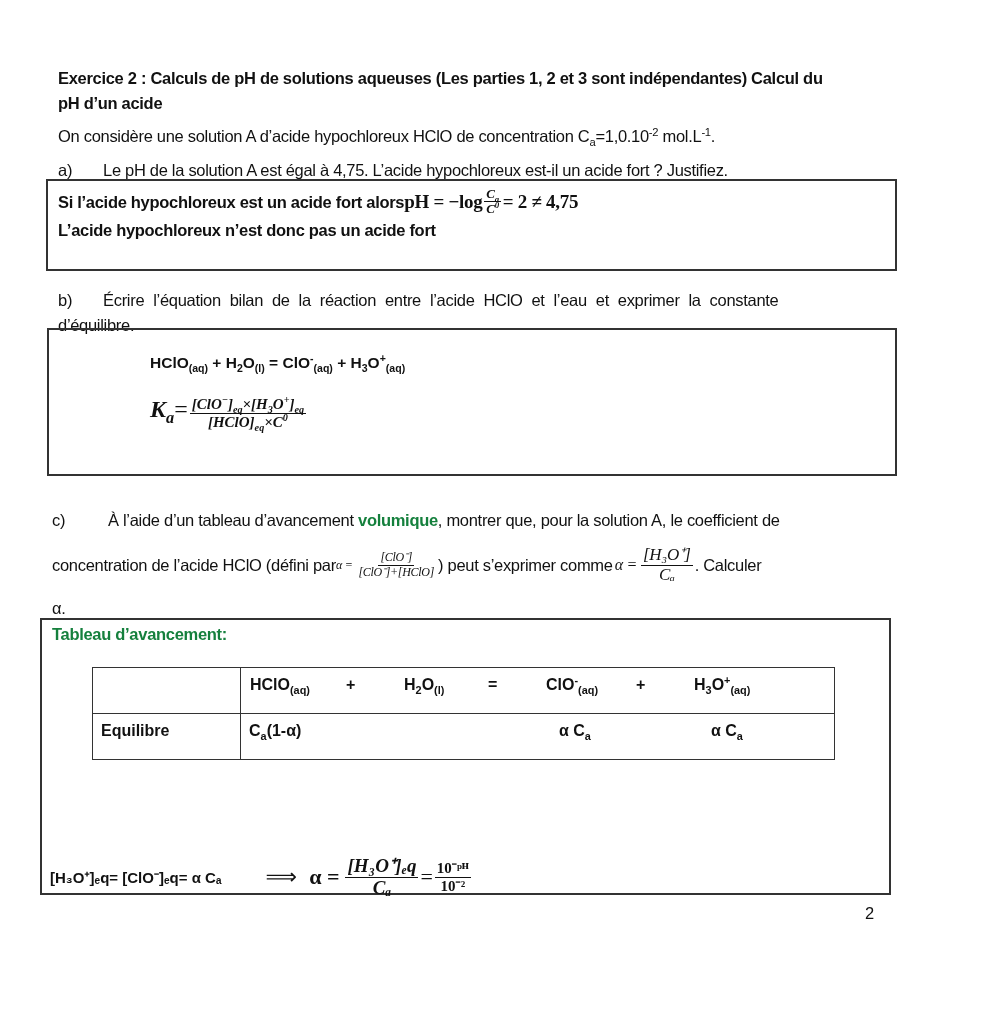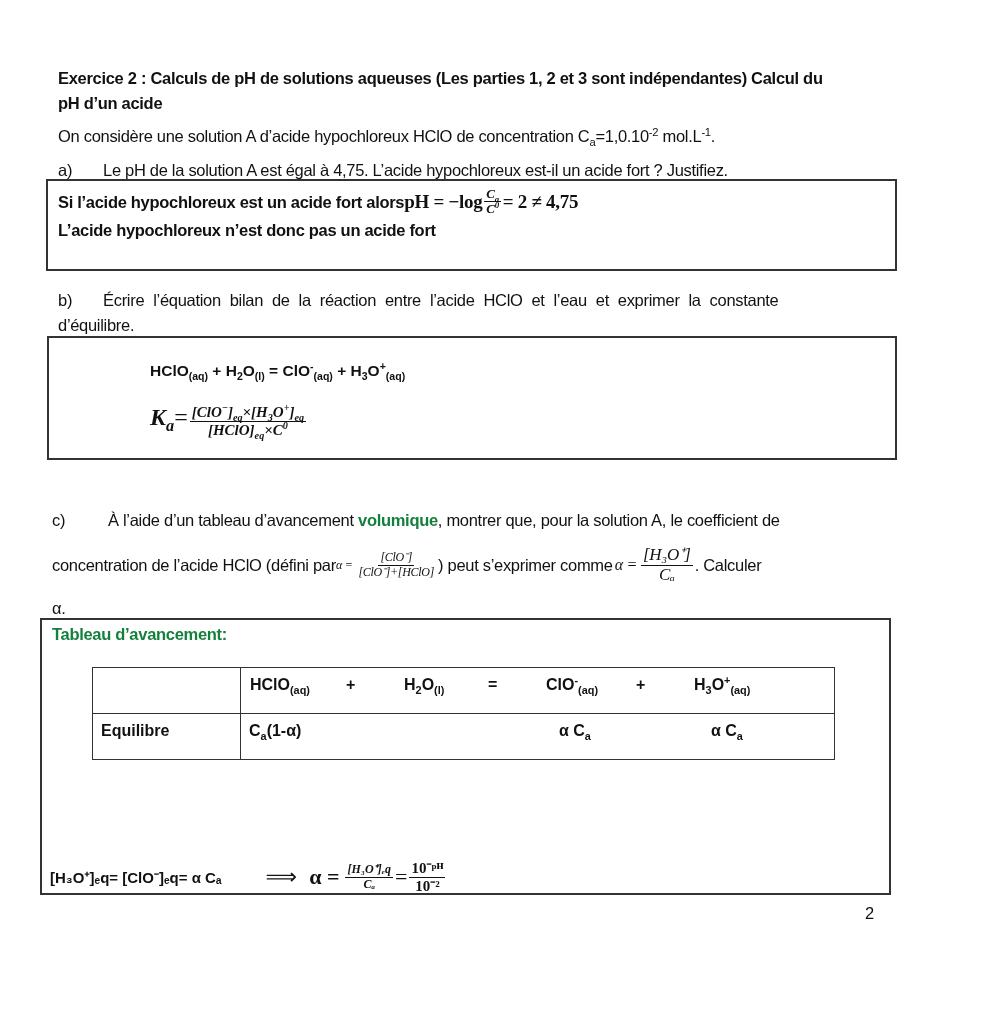--- a/index.html
+++ b/index.html
@@ -42,21 +42,21 @@
     </span>
     <span class="math" style="font-size:19px;"> = 2 ≠ 4,75</span>
   </div>
   <div class="abs txt bold" style="left:10px;top:39px;">L’acide hypochloreux n’est donc pas un acide fort</div>
 </div>
 
 <div class="abs txt" style="left:58px;top:290px;">b)</div>
 <div class="abs txt" style="left:103px;top:290px;word-spacing:4.6px;">Écrire l’équation bilan de la réaction entre l’acide HClO et l’eau et exprimer la constante</div>
 <div class="abs txt" style="left:58px;top:315px;">d’équilibre.</div>
 
-<div class="box" style="left:47px;top:336px;width:850px;height:124px;">
+<div class="box" style="left:47px;top:328px;width:850px;height:148px;">
   <div class="abs bold" style="left:101px;top:24px;font-size:15.5px;white-space:nowrap;">
     <span>HClO</span><sub>(aq)</sub><span> + </span><span>H</span><sub>2</sub><span>O</span><sub>(l)</sub><span> = </span><span>ClO</span><sup>-</sup><sub>(aq)</sub><span> + </span><span>H</span><sub>3</sub><span>O</span><sup>+</sup><sub>(aq)</sub>
   </div>
   <div class="abs" style="left:101px;top:66px;display:flex;align-items:flex-start;white-space:nowrap;">
     <span class="math" style="font-style:italic;font-size:24px;"><span>K</span><sub>a</sub></span>
     <span class="math" style="font-size:24px;font-weight:normal;"> = </span>
     <span class="frac mathi" style="font-weight:bold;font-size:15px;">
       <span class="num"><span>[ClO</span><sup>−</sup><span>]</span><sub>eq</sub><span>×</span><span>[H</span><sub>3</sub><span>O</span><sup>+</sup><span>]</span><sub>eq</sub></span>
       <span class="den"><span>[HClO]</span><sub>eq</sub><span>×</span><span>C</span><sup>0</sup></span>
     </span>
@@ -110,21 +110,21 @@
       <span style="position:absolute;left:470px;top:8px;"><span>α C</span><sub>a</sub></span>
     </td>
   </tr>
 </tbody>
   </table>
 
 <div class="abs" style="left:50px;top:852px;display:flex;align-items:center;white-space:nowrap;height:50px;">
   <span class="bold" style="font-size:15px;">[H₃O⁺]ₑq= [ClO⁻]ₑq= α Cₐ</span>
   <span style="font-size:22px;margin-left:44px;margin-right:12px;">⟹</span>
   <span class="math" style="font-size:22px;margin-right:4px;">α =</span>
-  <span class="frac mathi" style="font-weight:bold;font-size:12px;">
+  <span class="frac mathi" style="font-weight:bold;font-size:19px;">
     <span class="num">[H₃O⁺]ₑq</span>
     <span class="den">Cₐ</span>
   </span>
   <span class="math" style="font-size:22px;font-weight:normal;">=</span>
   <span class="frac math" style="font-size:15px;">
     <span class="num">10⁻ᵖᴴ</span>
     <span class="den">10⁻²</span>
   </span>
 </div>
 

